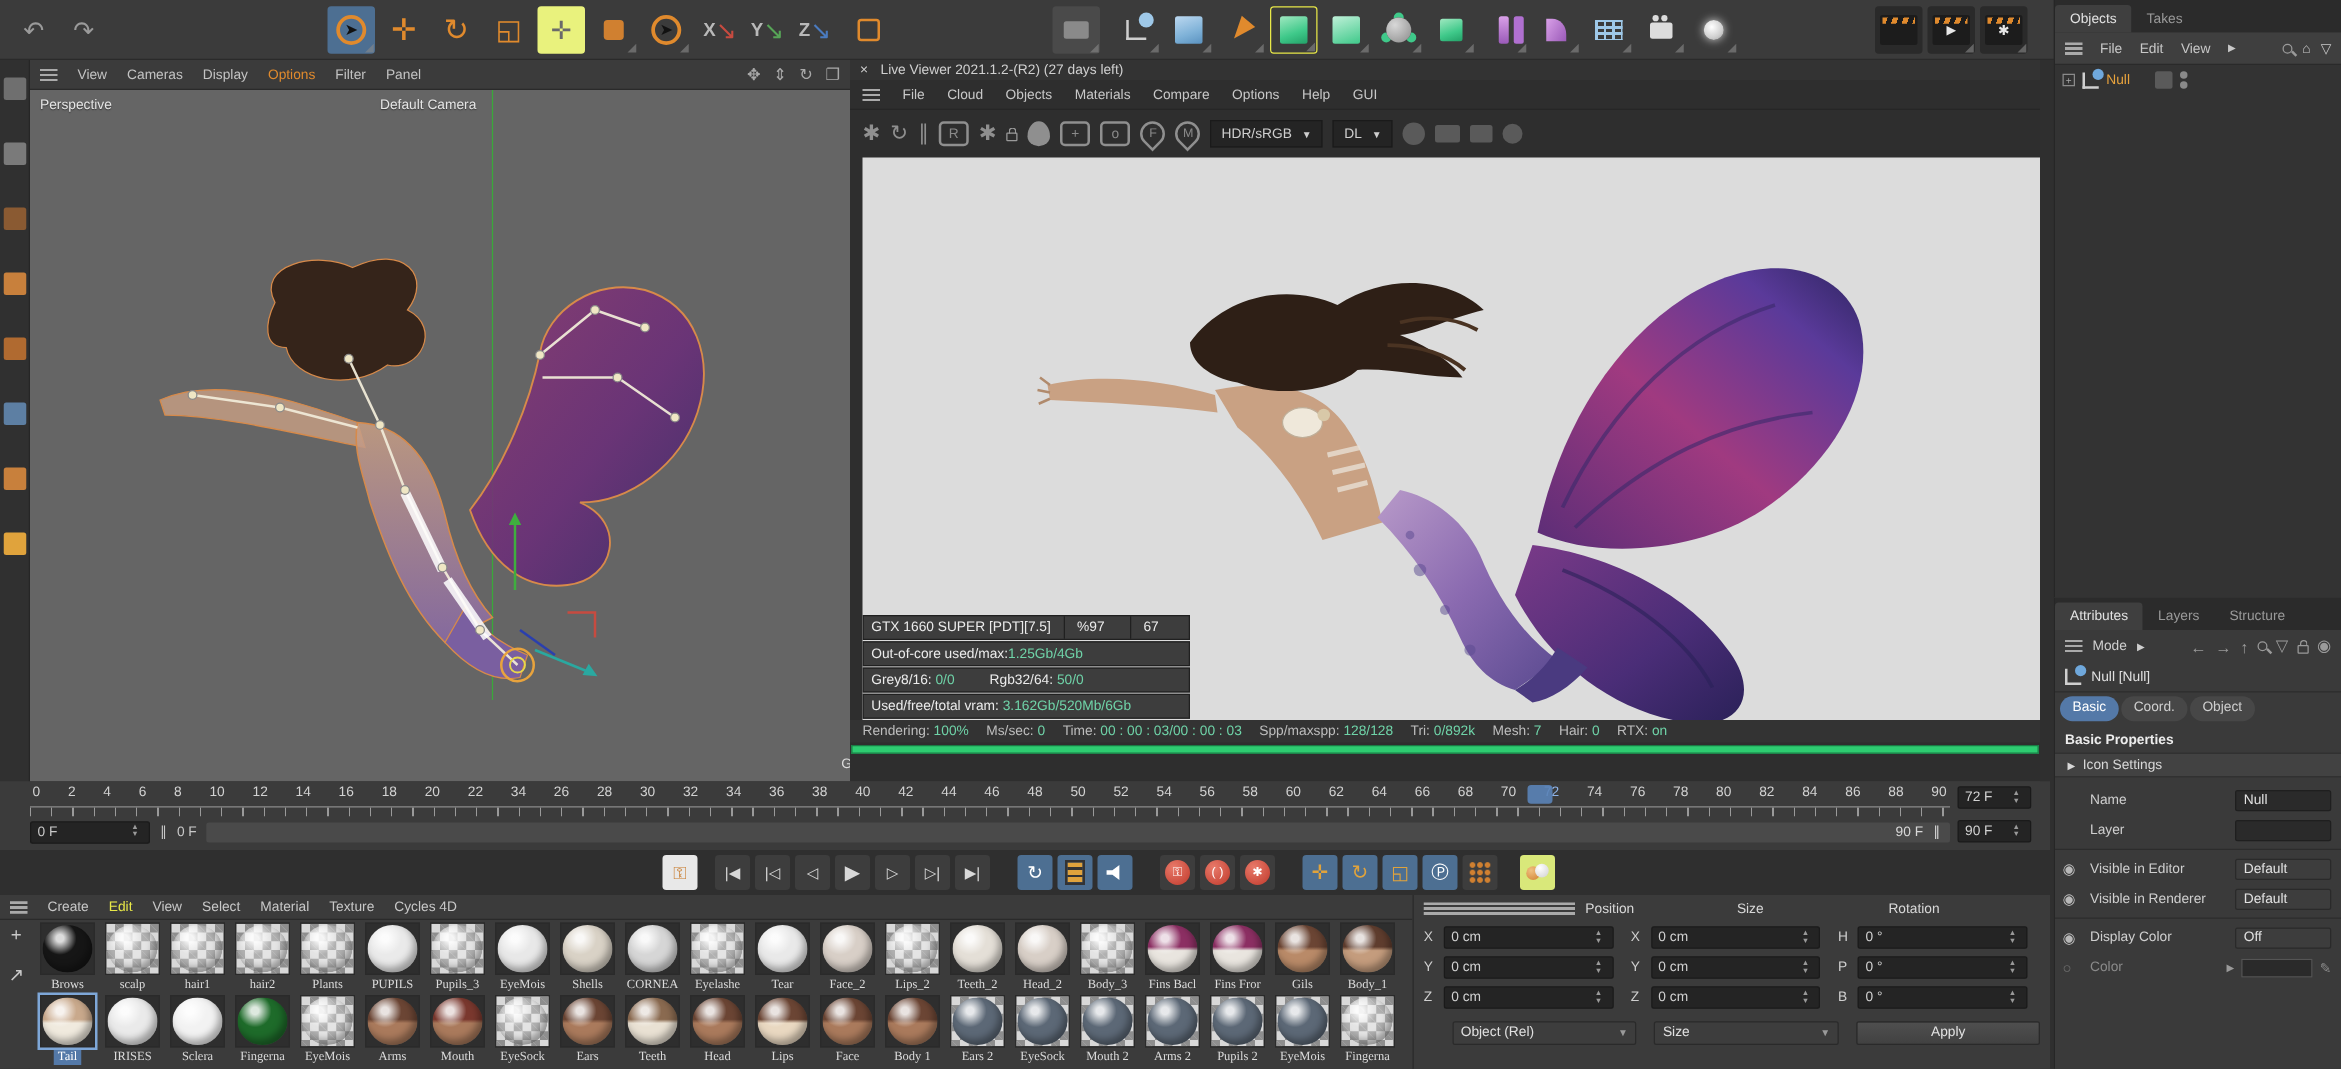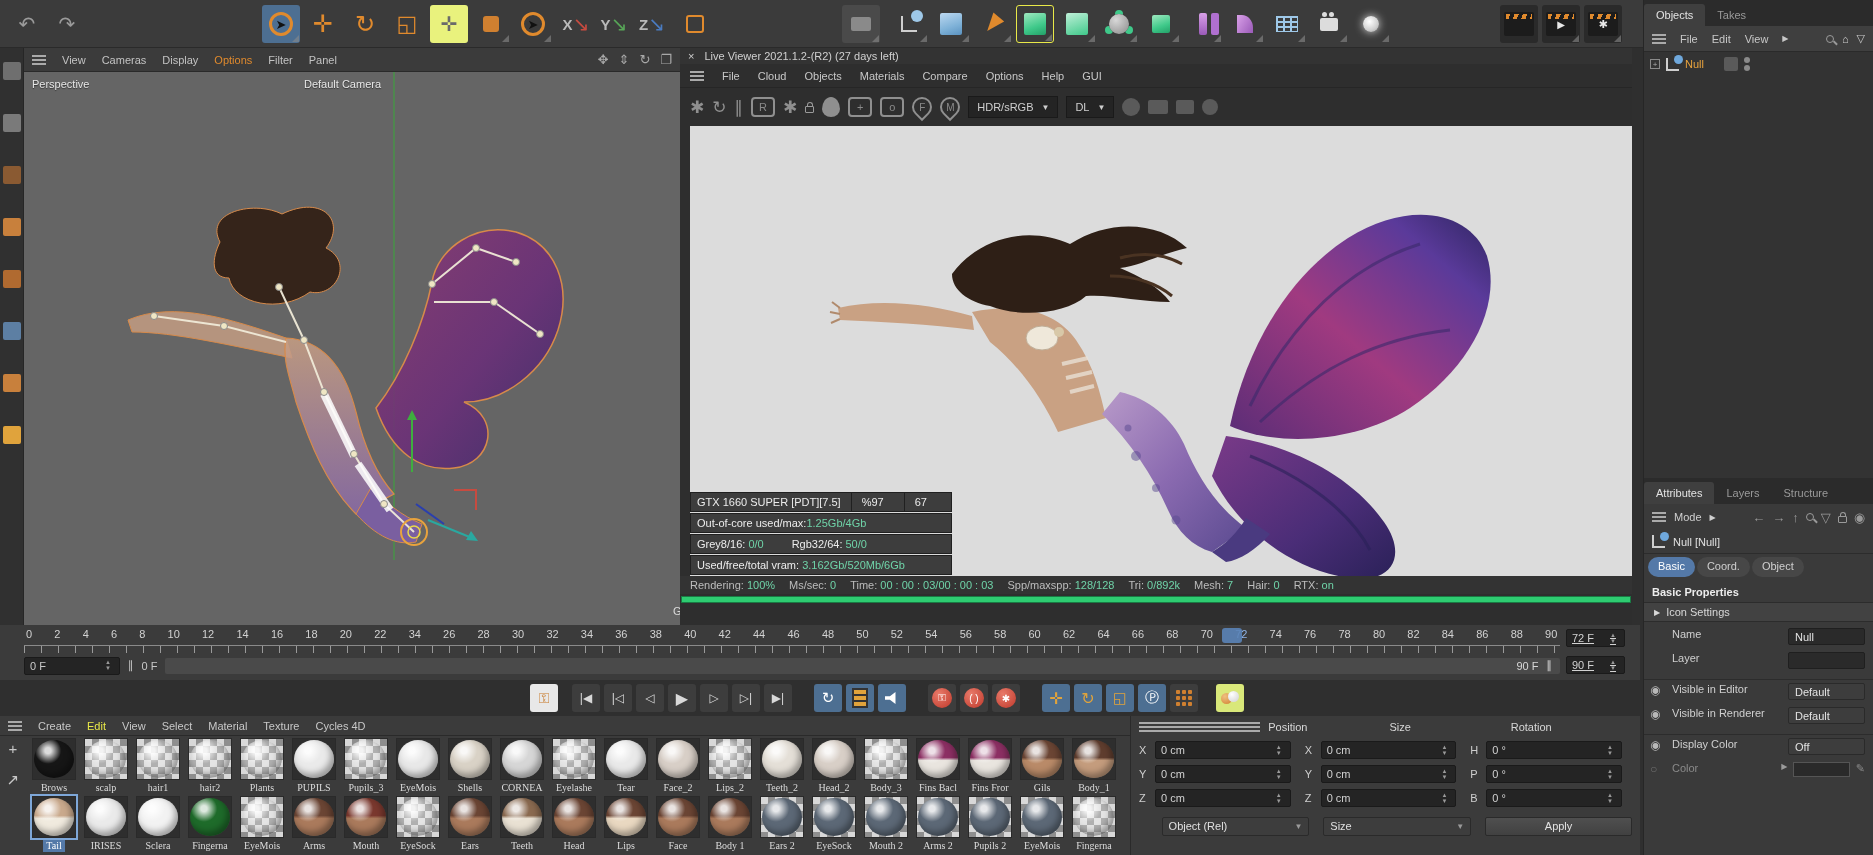--- a/index.html
+++ b/index.html
@@ -91,37 +91,37 @@
 
   #attrs { left:1643px; top:478px; width:230px; height:377px; background:#3a3a3a; border-left:1px solid #262626; }
   #attr-mode { height:26px; display:flex; align-items:center; gap:8px; padding:0 8px; color:#cfcfcf; }
   #attr-mode .nav { margin-left:auto; display:flex; gap:7px; align-items:center; color:#9a9a9a; font-size:13px; }
   #attr-obj { height:24px; display:flex; align-items:center; gap:8px; padding:0 8px; color:#e0e0e0; border-bottom:1px solid #2c2c2c; }
   .subtabs { height:26px; display:flex; gap:2px; padding:3px 4px; }
   .subtab { padding:3px 10px; background:#474747; color:#cfcfcf; border-radius:10px; }
   .subtab.active { background:#5479a8; color:#fff; }
   .sec-title { padding:6px 8px 4px; color:#ececec; font-weight:bold; }
   .fold-row { height:20px; background:#424242; display:flex; align-items:center; gap:6px; padding:0 10px; color:#d8d8d8; border-top:1px solid #2c2c2c; border-bottom:1px solid #2c2c2c; }
-  .arow { height:24px; display:flex; padding:0 8px 0 28px; gap:6px; }
+  .arow { height:24px; display:flex; align-items:center; padding:0 8px 0 28px; gap:6px; }
   .arow .lb { width:110px; color:#cfcfcf; }
   .afield { flex:1; height:17px; background:#2a2a2a; border:1px solid #1f1f1f; border-radius:2px; color:#e2e2e2; display:flex; align-items:center; padding:0 6px; }
   .adrop { flex:1; height:17px; background:#3d3d3d; border:1px solid #2a2a2a; border-radius:2px; color:#e2e2e2; display:flex; align-items:center; padding:0 6px; }
   .radio { position:absolute; left:6px; color:#b8b8b8; font-size:12px; }
   .arow.rel { position:relative; }
   .divline { height:1px; background:#2c2c2c; margin:3px 0; }
   .swatch { width:60px; height:15px; background:#2a2a2a; border:1px solid #555; }
 
   
   #timeline { left:0; top:625px; width:1640px; height:55px; background:#3b3b3b; }
   #ruler { position:absolute; left:24px; top:3px; width:1536px; height:26px; }
   #ruler-nums { display:flex; justify-content:space-between; padding:0 2px; color:#d2d2d2; }
   #ruler-ticks { position:absolute; left:0; top:17px; width:100%; height:8px; border-top:1px solid #8a8a8a;
     background:repeating-linear-gradient(to right,#9a9a9a 0 1px,transparent 1px 17px); }
   #playhead { position:absolute; top:0; width:20px; height:15px; background:#5b84b8; border-radius:3px; opacity:.9; }
-  .tl-field { position:absolute; width:59px; height:18px; background:#242424; border:1px solid #1a1a1a; border-radius:2px; color:#d2d2d2; display:flex; align-items:center; padding:0 5px;text-decoration:underline; }
+  .tl-field { position:absolute; width:59px; height:18px; background:#242424; border:1px solid #1a1a1a; border-radius:2px; color:#d2d2d2; display:flex; align-items:center; padding:0 5px; }
   .tl-field .spin { margin-left:auto; }
   #range-row { position:absolute; left:24px; top:31px; width:1536px; height:19px; display:flex; align-items:center; gap:8px; }
   #range-start-box { width:96px; height:18px; background:#242424; border:1px solid #1a1a1a; border-radius:2px; display:flex; align-items:center; padding:0 5px; }
   #range-bar { flex:1; height:16px; background:#4a4a4a; border-radius:2px; display:flex; align-items:center; padding:0 8px; color:#d8d8d8; }
   #range-bar .end { margin-left:auto; }
   .hl-tick { color:#8fb4e8 !important; }
 
   
   #playrow { left:0; top:680px; width:1640px; height:36px; background:#2f2f2f; display:flex; align-items:center; gap:4px; padding-left:530px; }
   .pbtn { width:28px; height:28px; border-radius:3px; background:#3d3d3d; color:#d8d8d8; display:flex; align-items:center; justify-content:center; font-size:12px; }

